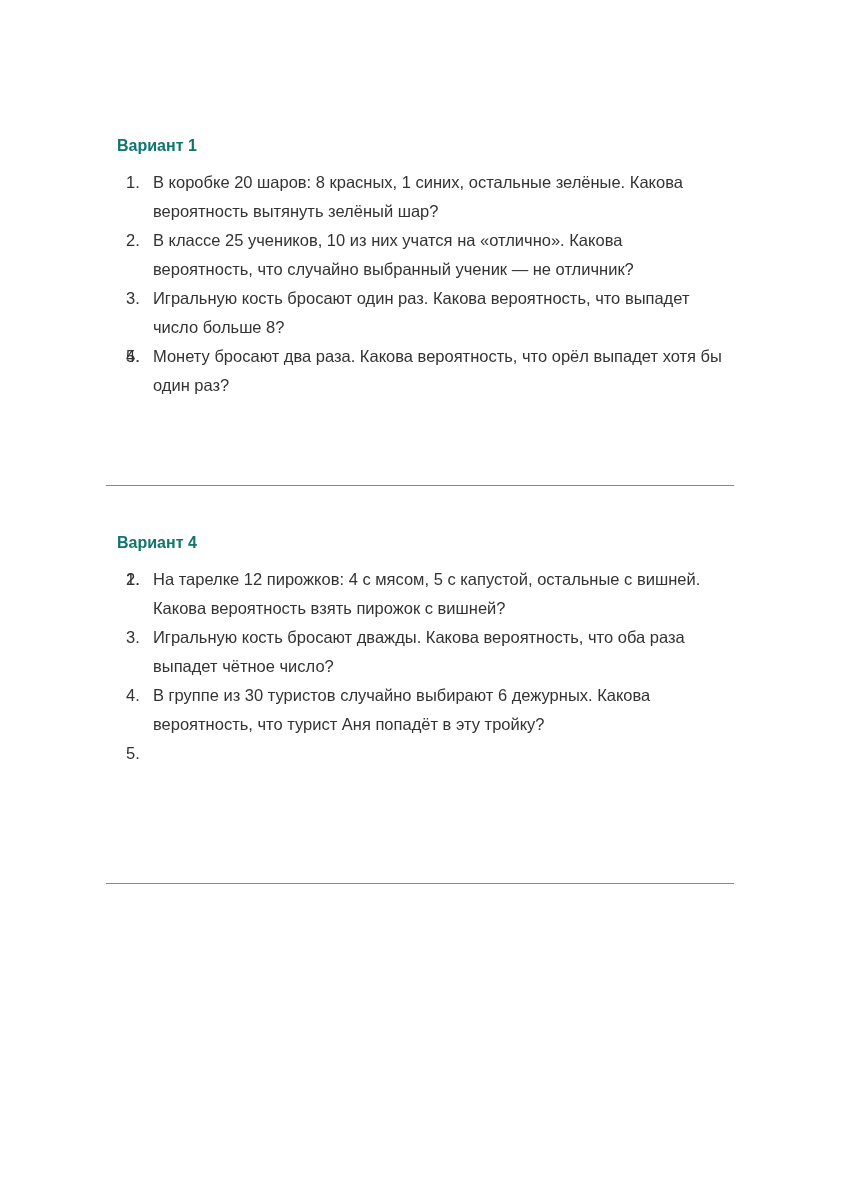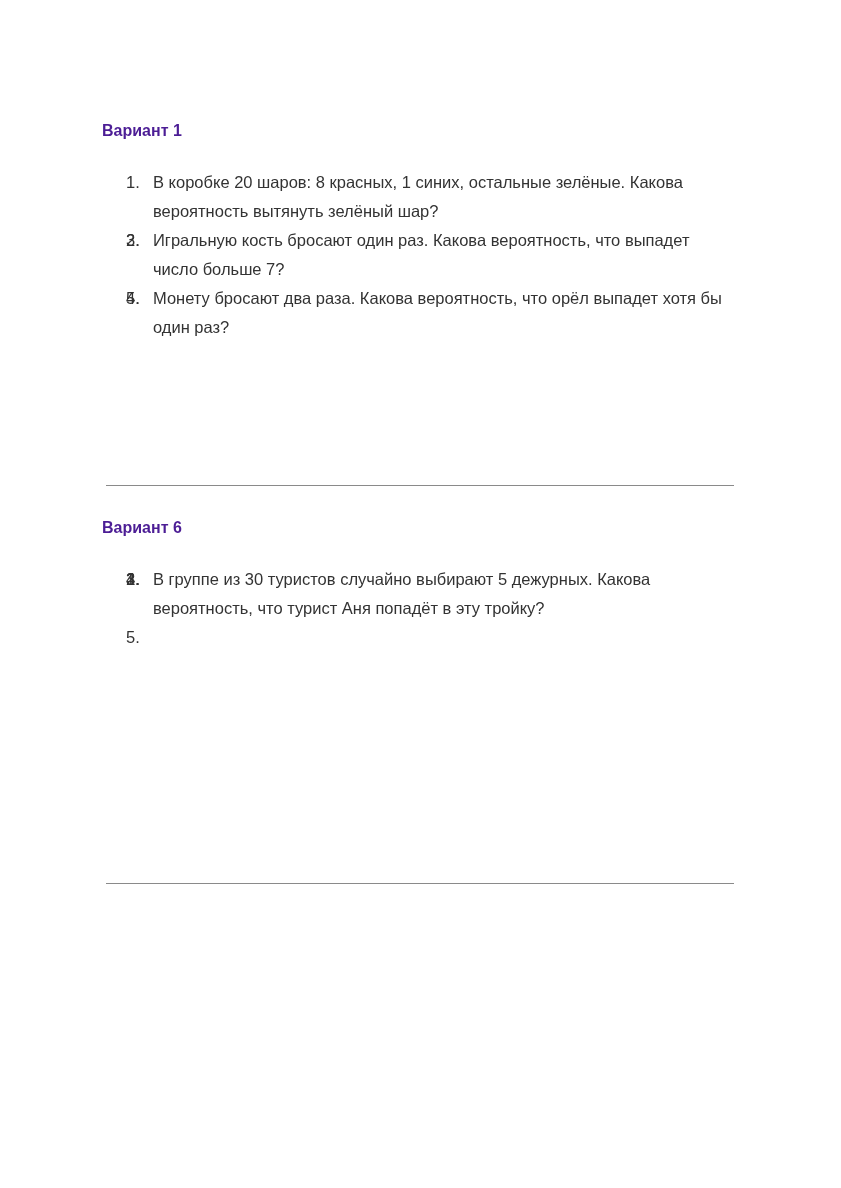--- a/index.html
+++ b/index.html
@@ -1,42 +1,42 @@
 <!DOCTYPE html>
 <html><head>
   <meta charset="utf-8">
   <style>
     html, body { margin: 0; padding: 0; background: #ffffff; }
     body { width: 841px; height: 1188px; position: relative; overflow: hidden;
            font-family: "Liberation Sans", sans-serif; color: #333333; }
     .section { position: absolute; left: 102px; width: 640px; }
-    .heading { font-weight: bold; font-size: 16px; margin: 0; line-height: 20px; color: #4c1d95; }
+    .heading { font-weight: bold; font-size: 16px; margin: 15px; line-height: 20px; color: #0f766e; }
     ol.items { list-style: none; margin: 0; padding: 0; position: absolute; left: 24px; width: 600px; }
     ol.items li { position: relative; padding-left: 27px; font-size: 16.5px; line-height: 29px; color: #333; }
     ol.items li .num { position: absolute; left: 0; top: 0; }
     .divider { position: absolute; left: 106px; width: 628px; height: 0; border-top: 1.5px solid #8a8a8a; }
   </style>
 </head>
 <body>
 
 <div class="section" style="top:121px;">
   <h2 class="heading">Вариант 1</h2>
 </div>
 <ol class="items" style="top:168px; left:126px;">
   <li><span class="num">1.</span><span>В коробке 20 шаров: 8 красных, 1 синих, остальные зелёные. Какова вероятность вытянуть зелёный шар?</span></li>
-  <li><span class="num">2.</span></li>
-  <li><span class="num">3.</span><span>Игральную кость бросают один раз. Какова вероятность, что выпадет число больше 7?</span></li>
+  <li><span class="num">2.</span><span>В классе 25 учеников, 10 из них учатся на «отлично». Какова вероятность, что случайно выбранный ученик — не отличник?</span></li>
+  <li><span class="num">3.</span><span>Игральную кость бросают один раз. Какова вероятность, что выпадет число больше 8?</span></li>
   <li><span class="num">4.</span></li>
   <li><span class="num">5.</span><span>Монету бросают два раза. Какова вероятность, что орёл выпадет хотя бы один раз?</span></li>
 </ol>
 <div class="divider" style="top:485px;"></div>
 
 <div class="section" style="top:518px;">
-  <h2 class="heading">Вариант 6</h2>
+  <h2 class="heading">Вариант 4</h2>
 </div>
 <ol class="items" style="top:565px; left:126px;">
   <li><span class="num">1.</span></li>
-  <li><span class="num">2.</span></li>
-  <li><span class="num">3.</span></li>
-  <li><span class="num">4.</span><span>В группе из 30 туристов случайно выбирают 5 дежурных. Какова вероятность, что турист Аня попадёт в эту тройку?</span></li>
+  <li><span class="num">2.</span><span>На тарелке 12 пирожков: 4 с мясом, 5 с капустой, остальные с вишней. Какова вероятность взять пирожок с вишней?</span></li>
+  <li><span class="num">3.</span><span>Игральную кость бросают дважды. Какова вероятность, что оба раза выпадет чётное число?</span></li>
+  <li><span class="num">4.</span><span>В группе из 30 туристов случайно выбирают 6 дежурных. Какова вероятность, что турист Аня попадёт в эту тройку?</span></li>
   <li><span class="num">5.</span></li>
 </ol>
 <div class="divider" style="top:883px;"></div>
 
 </body></html>

